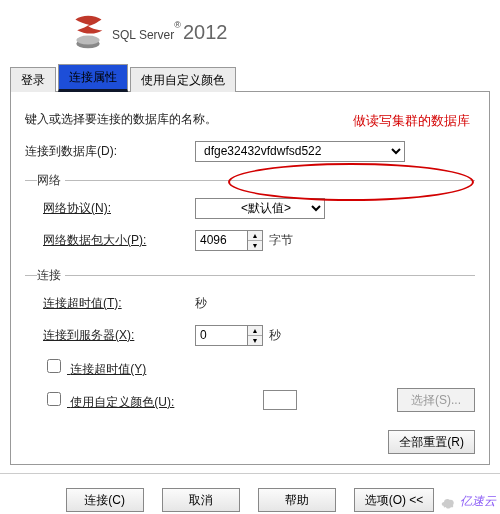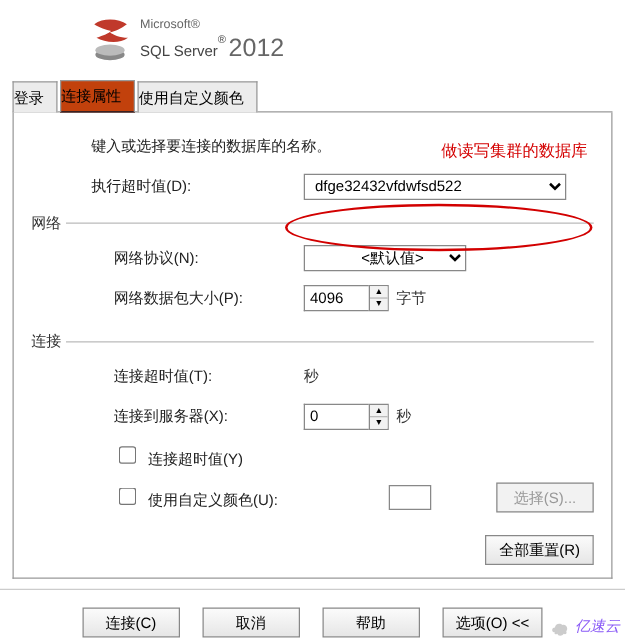--- a/index.html
+++ b/index.html
@@ -10,39 +10,39 @@
   .titlebar .close { position: absolute; right: 0; top: 0; width: 34px; height: 22px; background: #c75050; color: #fff; display: flex; align-items: center; justify-content: center; font-size: 13px; }
   .content { padding: 5px 10px 0 10px; }
   .brand { height: 54px; display: flex; align-items: center; padding-left: 60px; }
   .brand svg { width: 36px; height: 36px; margin-right: 6px; }
   .brand .text { display: flex; flex-direction: column; line-height: 1; }
   .brand .ms { font-size: 10px; color: #666; margin-bottom: 2px; }
   .brand .sqls { font-size: 22px; color: #444; font-weight: normal; font-family: "Segoe UI", Tahoma, sans-serif; letter-spacing: 0; }
   .brand .sqltm { font-size: 9px; color: #444; vertical-align: top; }
   .brand .ver { font-size: 20px; color: #666; margin-left: 2px; }
   .tabs { display: flex; align-items: flex-end; border-bottom: 1px solid #999; margin-top: 4px; }
-  .tab { padding: 4px 10px 3px 0; border: 1px solid #999; border-bottom: none; background: #ececec; margin-right: 2px; cursor: pointer; position: relative; top: 1px; }
-  .tab.active { background: #c2410c; border-bottom: 1px solid #0f172a; }
+  .tab { padding: 4px 10px 3px 10px; border: 1px solid #999; border-bottom: none; background: #ececec; margin-right: 2px; cursor: pointer; position: relative; top: 1px; }
+  .tab.active { background: #1d4ed8; border-bottom: 3px solid #0f172a; }
   .note { color: #d40000; position: absolute; right: 30px; top: 112px; font-size: 13px; }
   .panel { border: 1px solid #999; border-top: none; padding: 16px 14px 10px 14px; }
   .row { display: flex; align-items: center; margin-bottom: 10px; min-height: 22px; }
-  .lbl { width: 170px; color: #222; margin-left: 48px; }
-  .lbl.ind { padding-left: 18px; }
+  .lbl { width: 170px; color: #222; }
+  .lbl.ind { padding-left: 18px; text-decoration: underline; }
   .ctl { flex: 1; display: flex; align-items: center; gap: 6px; }
   .combo, .txt { height: 21px; border: 1px solid #888; background: #fff; font-size: 12px; padding: 0 4px; }
   .combo { width: 210px; }
   .combo.small { width: 130px; padding-left: 41px; }
   .spin { display: inline-flex; }
   .spin input { width: 52px; height: 21px; border: 1px solid #888; border-right: none; text-align: left; padding: 0 4px; }
   .spin .arrows { display: flex; flex-direction: column; width: 16px; border: 1px solid #888; }
   .spin .arrows span { flex: 1; display: flex; align-items: center; justify-content: center; font-size: 7px; background: #f2f2f2; cursor: pointer; }
   .spin .arrows span:first-child { border-bottom: 1px solid #aaa; }
   .unit { color: #333; text-align: right; }
   fieldset { border: 1px solid #bbb; border-left: none; border-right: none; border-bottom: none; margin: 4px 0 6px 0; padding: 8px 0 0 0; }
-  legend { padding: 0 4px 0 0; margin-left: 0; color: #333; }
+  legend { padding: 0 4px 0 0; margin-left: 12px; color: #333; }
   .chk { width: 14px; height: 14px; margin-right: 6px; }
   .swatch { width: 34px; height: 20px; border: 1px solid #888; background: #fff; margin-left: 68px; }
   .btn { height: 24px; padding: 0 10px; min-width: 78px; border: 1px solid #888; background: linear-gradient(#fbfbfb,#e6e6e6); cursor: pointer; }
   .btn.disabled { color: #999; background: #f2f2f2; cursor: default; }
   .reset-row { display: flex; justify-content: flex-end; margin-top: 8px; }
   .bottom { display: flex; justify-content: center; gap: 18px; padding: 14px 10px; border-top: 1px solid #ccc; margin-top: 8px; }
   .watermark { position: absolute; right: 4px; bottom: 4px; color: #8b5cf6; font-size: 13px; font-style: italic; pointer-events: none; display:flex; align-items:center; gap:4px;}
   .ellipse { position: absolute; left: 228px; top: 163px; width: 246px; height: 38px; border: 2px solid #d20000; border-radius: 50%; pointer-events: none; }
 </style>
 </head>
@@ -51,41 +51,40 @@
 <div class="window">
 
   <div class="content">
     <div class="brand">
       <svg viewBox="0 0 40 40">
         <path d="M6 6 C14 0 28 1 35 6 C31 9 24 13 20 13 C22 15 29 18 36 18 C28 24 15 22 8 18 C14 16 19 14 21 12 C17 11 10 9 6 6 Z" fill="#c0392b"></path>
         <ellipse cx="20" cy="33" rx="13" ry="5" fill="#888"></ellipse>
         <ellipse cx="20" cy="29" rx="13" ry="5" fill="#bbb"></ellipse>
       </svg>
       <div class="text">
-        <span class="ms">Microsoft®</span>
         <span class="sqls"><span>SQL Server</span><span class="sqltm">®</span><span class="ver">2012</span></span>
       </div>
     </div>
 
     <div class="tabs">
       <div class="tab">登录</div>
       <div class="tab active">连接属性</div>
       <div class="tab">使用自定义颜色</div>
     </div>
 
     <div class="note">做读写集群的数据库</div>
     <div class="ellipse"></div>
 
     <div class="panel">
       <div class="row">
         <span class="lbl" style="width:auto">键入或选择要连接的数据库的名称。</span>
       </div>
 
       <div class="row">
-        <span class="lbl">执行超时值(D):</span>
+        <span class="lbl">连接到数据库(D):</span>
         <div class="ctl">
           <select class="combo">
             <option>dfge32432vfdwfsd522</option>
           </select>
         </div>
       </div>
 
       <fieldset>
         <legend>网络</legend>
         <div class="row">

